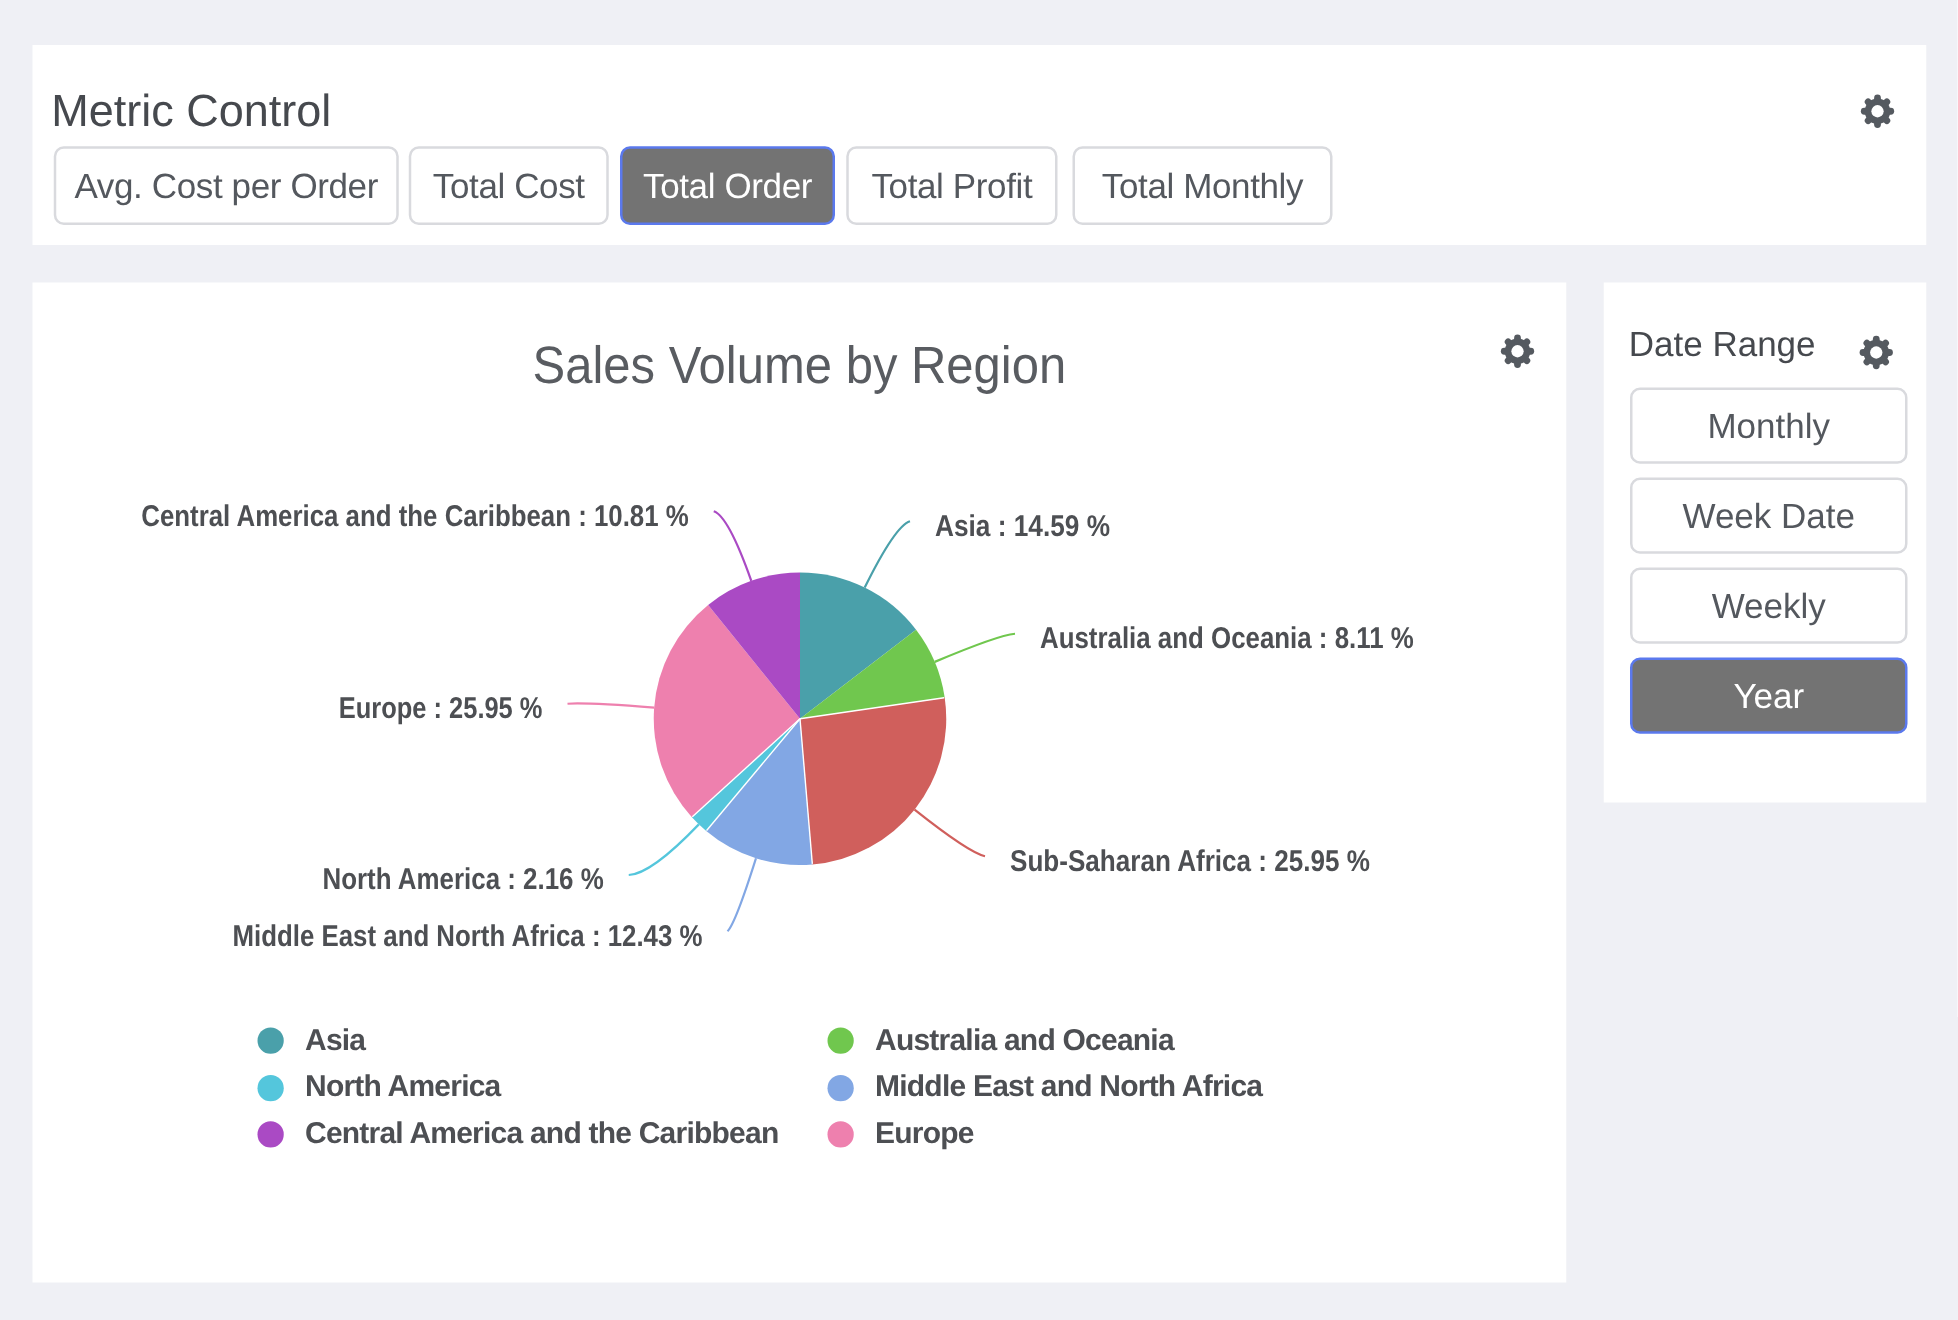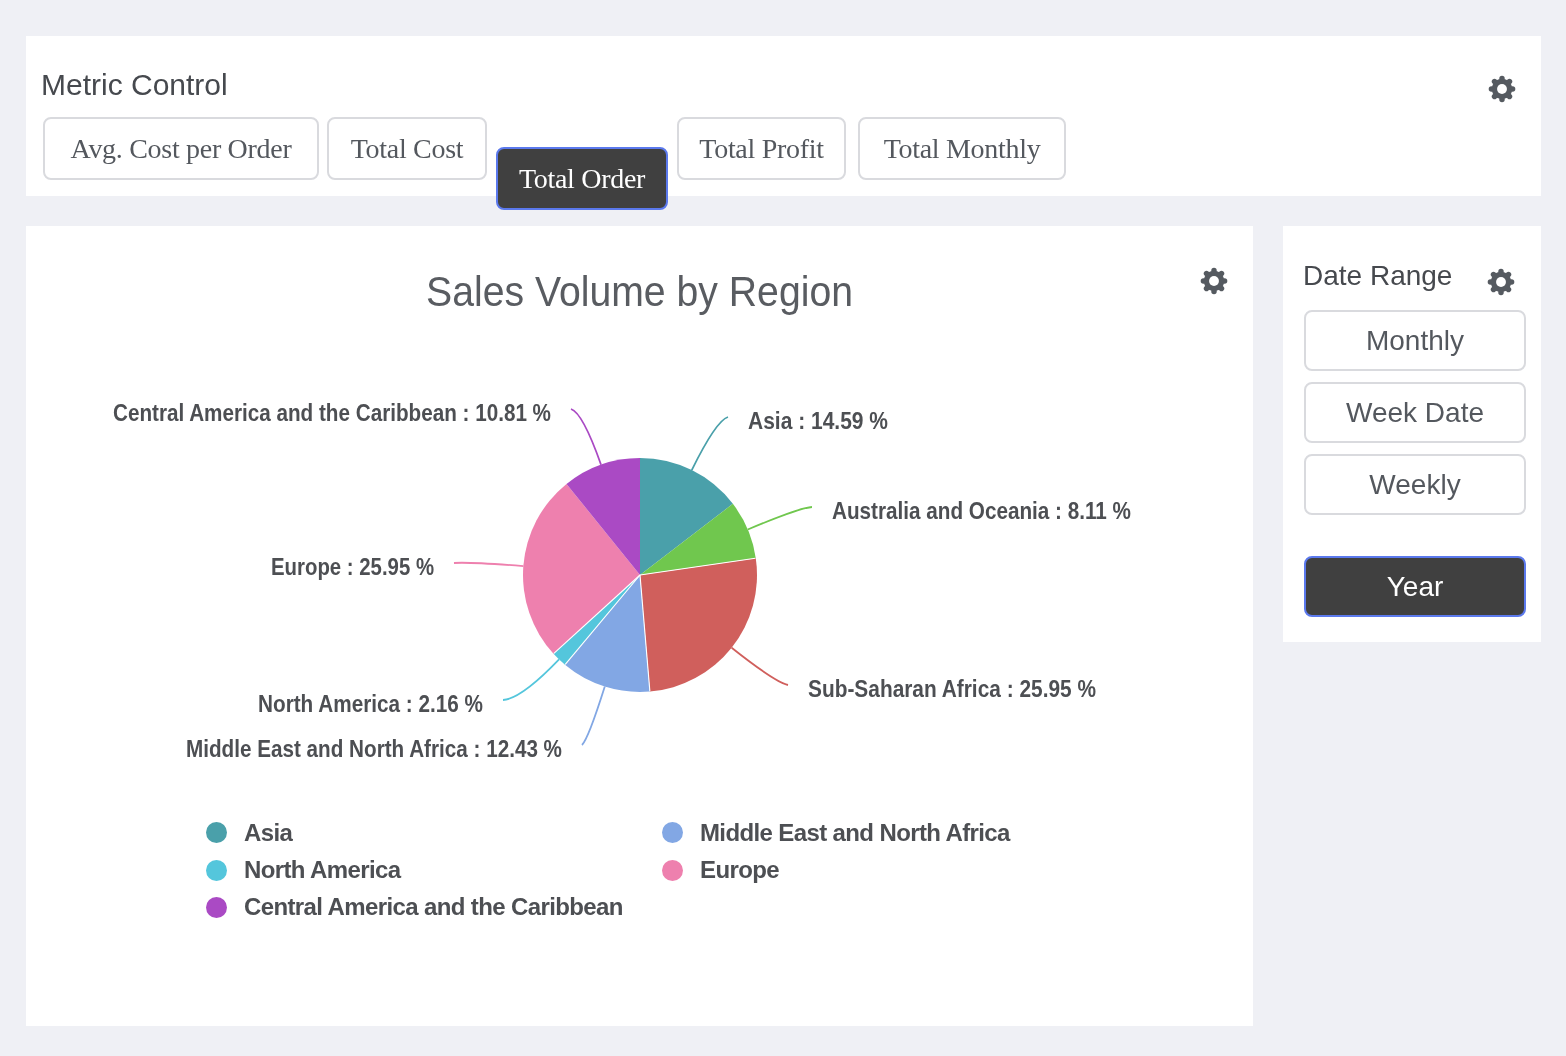--- a/index.html
+++ b/index.html
@@ -10,21 +10,21 @@
     position:relative;
     overflow:hidden;
   }
   .card { position:absolute; background:#FFFFFF; }
   #metric-card { left:26px; top:36px; width:1515px; height:160px; }
   #chart-card  { left:26px; top:226px; width:1227px; height:800px; }
   #date-card   { left:1283px; top:226px; width:258px; height:416px; }
 
   .card-title {
     position:absolute;
-    font-size:30px;
+    font-size:36px;
     color:#46494E;
     white-space:nowrap;
   }
   #metric-title { left:15px; top:32px; }
   #date-title   { left:20px; top:34px; font-size:28px; }
 
   .gear { position:absolute; width:30px; height:30px; }
   #metric-gear { left:1461px; top:38px; }
   #chart-gear  { left:1173px; top:40px; }
   #date-gear   { left:203px;  top:41px; }
@@ -38,26 +38,25 @@
     color:#54585E;
     font-size:28px;
     font-family:"Liberation Sans", sans-serif;
     letter-spacing:0;
     display:flex; align-items:center; justify-content:center;
     white-space:nowrap;
     cursor:pointer;
     padding:12px;
   }
   .btn.selected {
-    background:#404040;
+    background:#737373;
     border-color:#5B79ED;
     color:#FFFFFF;
-    margin-top:30px;
   }
-  #metric-buttons .btn { top:81px; padding:0 18px; letter-spacing:-0.3px;font-family:Liberation Serif, serif; }
+  #metric-buttons .btn { top:81px; padding:0 18px; letter-spacing:-0.3px; }
   #date-buttons .btn { left:21px; width:222px; height:61px; }
 
   #pie-svg { position:absolute; left:0; top:0; width:1227px; height:800px; }
   .chart-title {
     font-size:42px;
     fill:#595C61;
   }
   .pie-label {
     font-size:24px;
     font-weight:bold;
@@ -149,20 +148,24 @@
         <span class="legend-dot" style="background: rgb(84, 198, 220);"></span>
         <span class="legend-label">North America</span>
       </div>
       <div class="legend-item">
         <span class="legend-dot" style="background: rgb(170, 74, 196);"></span>
         <span class="legend-label">Central America and the Caribbean</span>
       </div>
     </div>
   <div class="legend" id="legend-right">
       <div class="legend-item">
+        <span class="legend-dot" style="background: rgb(112, 199, 78);"></span>
+        <span class="legend-label">Australia and Oceania</span>
+      </div>
+      <div class="legend-item">
         <span class="legend-dot" style="background: rgb(130, 167, 228);"></span>
         <span class="legend-label">Middle East and North Africa</span>
       </div>
       <div class="legend-item">
         <span class="legend-dot" style="background: rgb(238, 128, 174);"></span>
         <span class="legend-label">Europe</span>
       </div>
     </div>
 </div>
 

